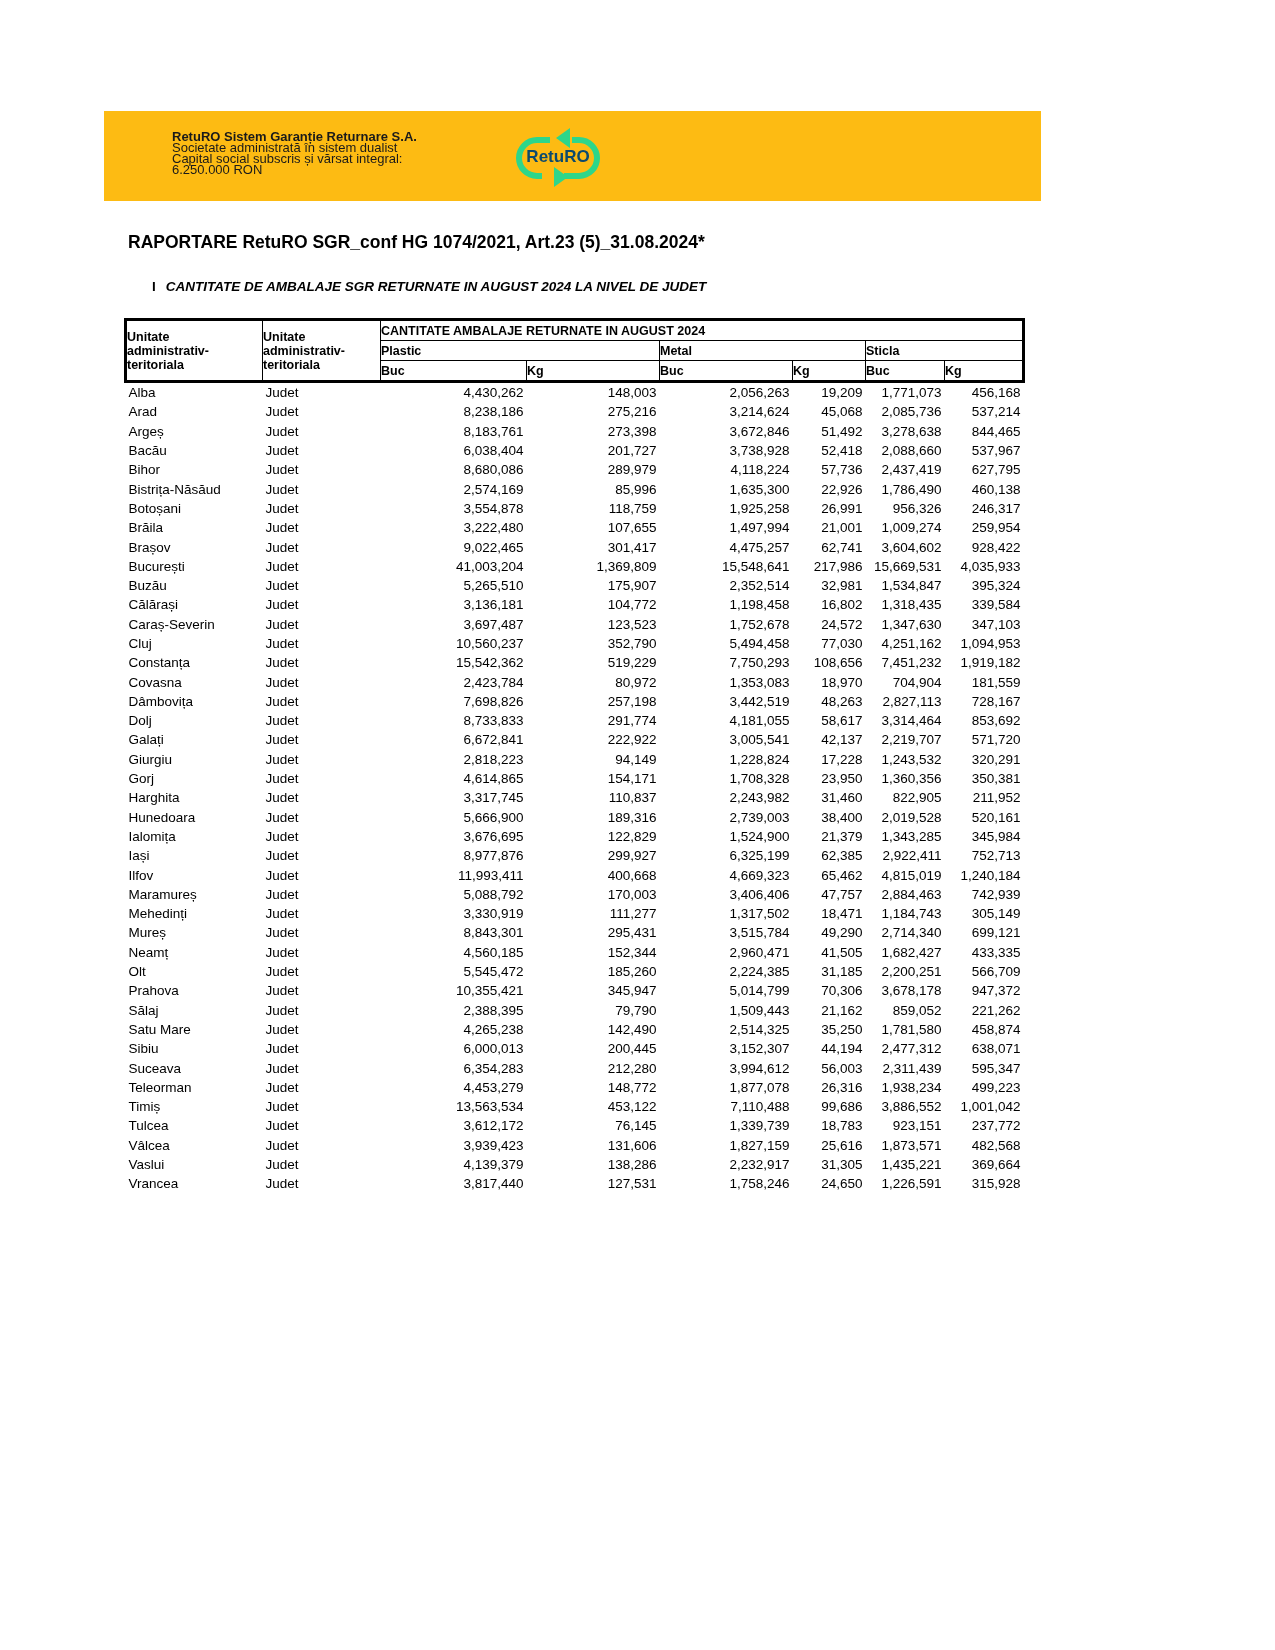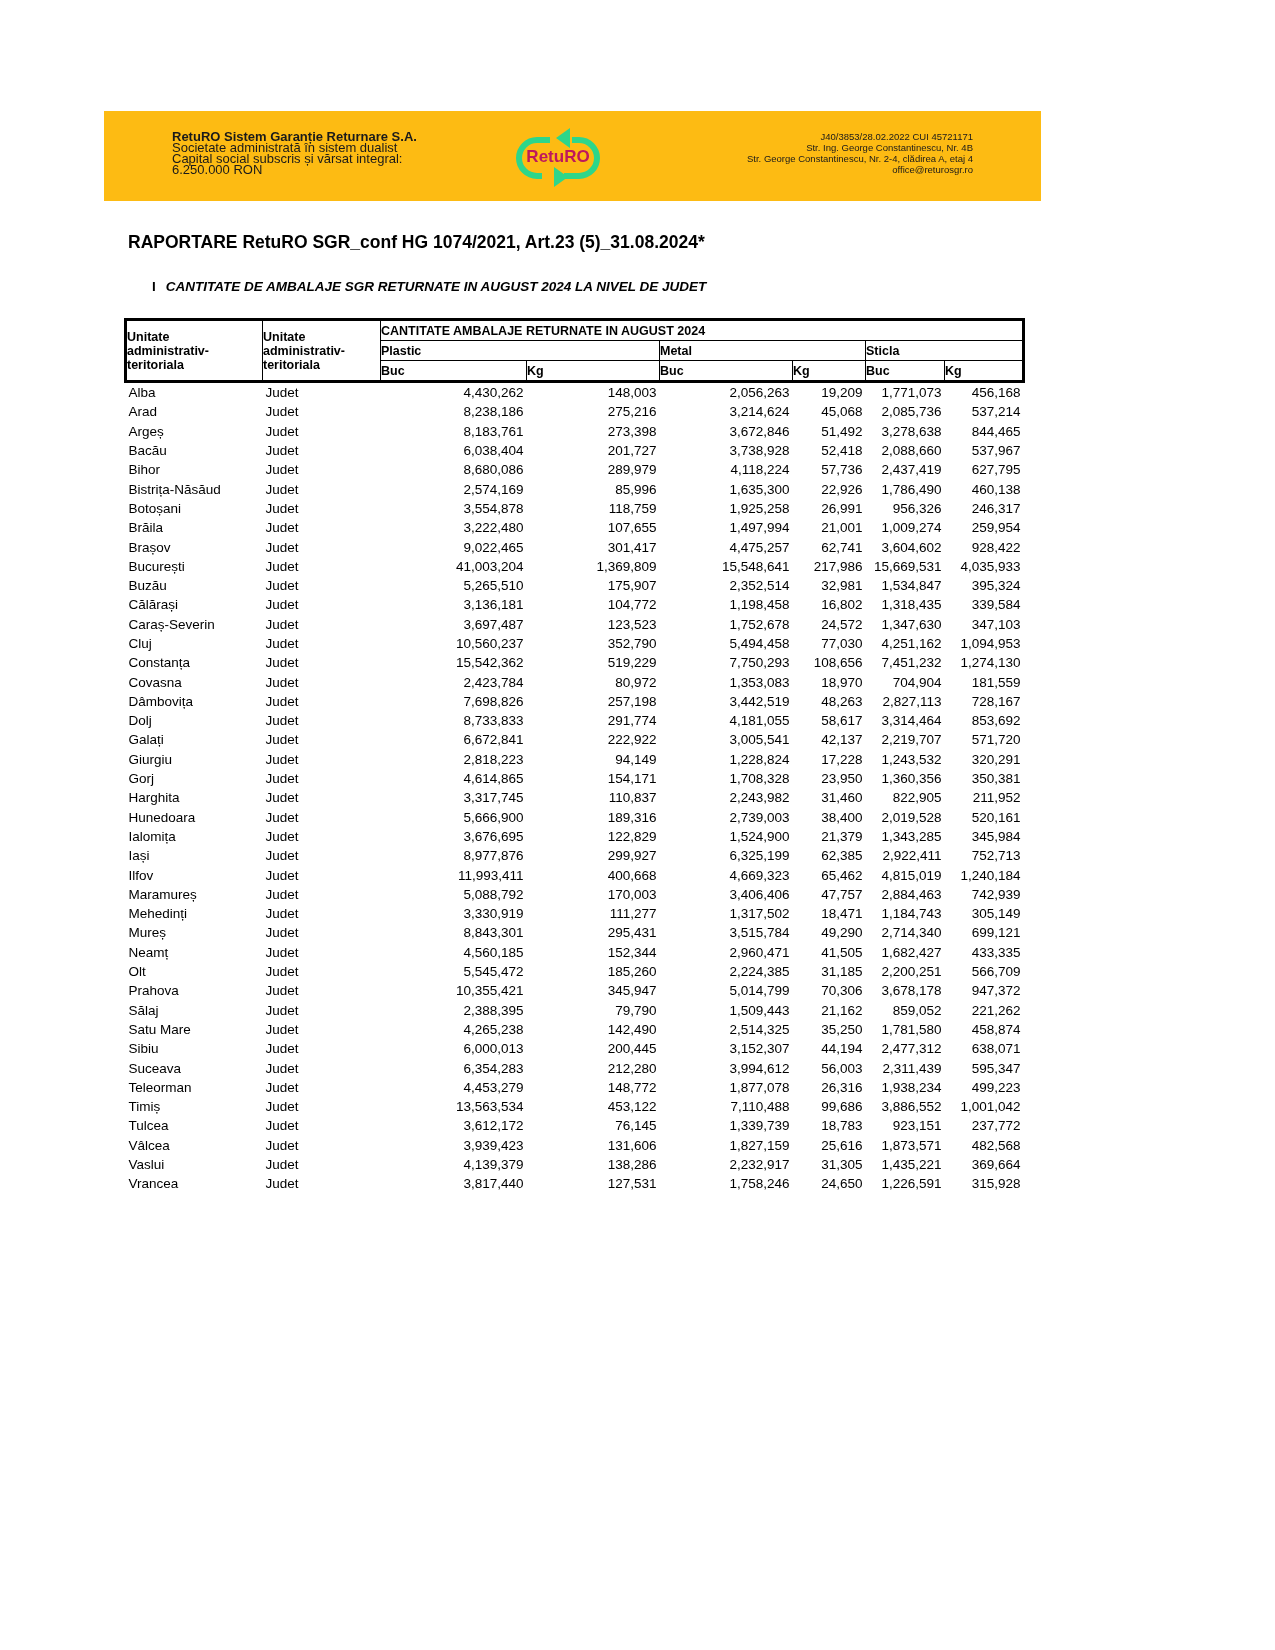--- a/index.html
+++ b/index.html
@@ -7,21 +7,21 @@
   .banner { position: absolute; left: 104px; top: 111px; width: 937px; height: 90px; background: #FDBB13; }
   .banner-left { position: absolute; left: 68px; top: 20px; font-size: 13px; line-height: 11px; color: #1a1a1a; }
   .banner-left .company { font-weight: bold; }
   .banner-right { position: absolute; right: 68px; top: 20px; font-size: 9.5px; line-height: 11px; color: #1a1a1a; text-align: right; }
   .logo { position: absolute; left: 408px; top: 12px; width: 98px; height: 64px; }
   .logo-ring { position: absolute; left: 4px; top: 14px; width: 84px; height: 42px; border: 6px solid #2ED68A; border-radius: 24px; box-sizing: border-box; }
   .logo-gap-top { position: absolute; left: 38px; top: 12px; width: 22px; height: 10px; background: #FDBB13; }
   .logo-gap-bot { position: absolute; left: 30px; top: 50px; width: 22px; height: 10px; background: #FDBB13; }
   .logo-arrow-top { position: absolute; left: 44px; top: 5px; width: 0; height: 0; border-top: 10px solid transparent; border-bottom: 10px solid transparent; border-right: 14px solid #2ED68A; }
   .logo-arrow-bot { position: absolute; left: 42px; top: 44px; width: 0; height: 0; border-top: 10px solid transparent; border-bottom: 10px solid transparent; border-left: 14px solid #2ED68A; }
-  .logo-text { position: absolute; left: 0; top: 24px; width: 92px; text-align: center; font-weight: bold; font-size: 17px; color: #be185d; }
+  .logo-text { position: absolute; left: 0; top: 24px; width: 92px; text-align: center; font-weight: bold; font-size: 17px; color: #0c4a6e; }
   .title { position: absolute; left: 128px; top: 232px; font-size: 17.5px; font-weight: bold; font-family: "Liberation Sans", sans-serif; }
   .section { position: absolute; left: 112px; top: 279px; font-size: 13.5px; font-weight: bold; font-style: italic; padding-left: 40px; }
   .section .mark { display: inline-block; width: 10px; font-style: normal; }
   table.data { position: absolute; left: 124px; top: 318px; border-collapse: collapse; font-size: 13.5px; }
   table.data th { font-weight: bold; font-size: 12.5px; height: 19px; padding: 0; text-align: left; border: 1px solid #000; }
   table.data thead tr:last-child th { border-bottom: 3px solid #000; }
   table.data thead { border: 3px solid #000; }
   table.data td { height: 19.3px; padding: 0 3px; white-space: nowrap; }
   td.name, td.type { text-align: left; }
   td.num { text-align: right; }
@@ -38,26 +38,20 @@
     <div>Capital social subscris și vărsat integral:</div>
     <div>6.250.000 RON</div>
   </div>
   <div class="logo">
     <div class="logo-ring"></div>
     <div class="logo-gap-top"></div>
     <div class="logo-gap-bot"></div>
     <div class="logo-arrow-top"></div>
     <div class="logo-arrow-bot"></div>
     <div class="logo-text">RetuRO</div>
-  </div>
-  <div class="banner-right">
-    <div>J40/3853/28.02.2022 CUI 45721171</div>
-    <div>Str. Ing. George Constantinescu, Nr. 4B</div>
-    <div>Str. George Constantinescu, Nr. 2-4, clădirea A, etaj 4</div>
-    <div>office@returosgr.ro</div>
   </div>
 </div>
 
 <div class="title">RAPORTARE RetuRO SGR_conf HG 1074/2021, Art.23 (5)_31.08.2024*</div>
 
 <div class="section">
   <span class="mark">I</span>
   <span>CANTITATE DE AMBALAJE SGR RETURNATE IN AUGUST 2024  LA NIVEL DE JUDET</span>
 </div>
 
@@ -242,21 +236,21 @@
         <td class="num">1,094,953</td>
       </tr>
       <tr>
         <td class="name">Constanța</td>
         <td class="type">Judet</td>
         <td class="num">15,542,362</td>
         <td class="num">519,229</td>
         <td class="num">7,750,293</td>
         <td class="num">108,656</td>
         <td class="num">7,451,232</td>
-        <td class="num">1,274,130</td>
+        <td class="num">1,919,182</td>
       </tr>
       <tr>
         <td class="name">Covasna</td>
         <td class="type">Judet</td>
         <td class="num">2,423,784</td>
         <td class="num">80,972</td>
         <td class="num">1,353,083</td>
         <td class="num">18,970</td>
         <td class="num">704,904</td>
         <td class="num">181,559</td>

